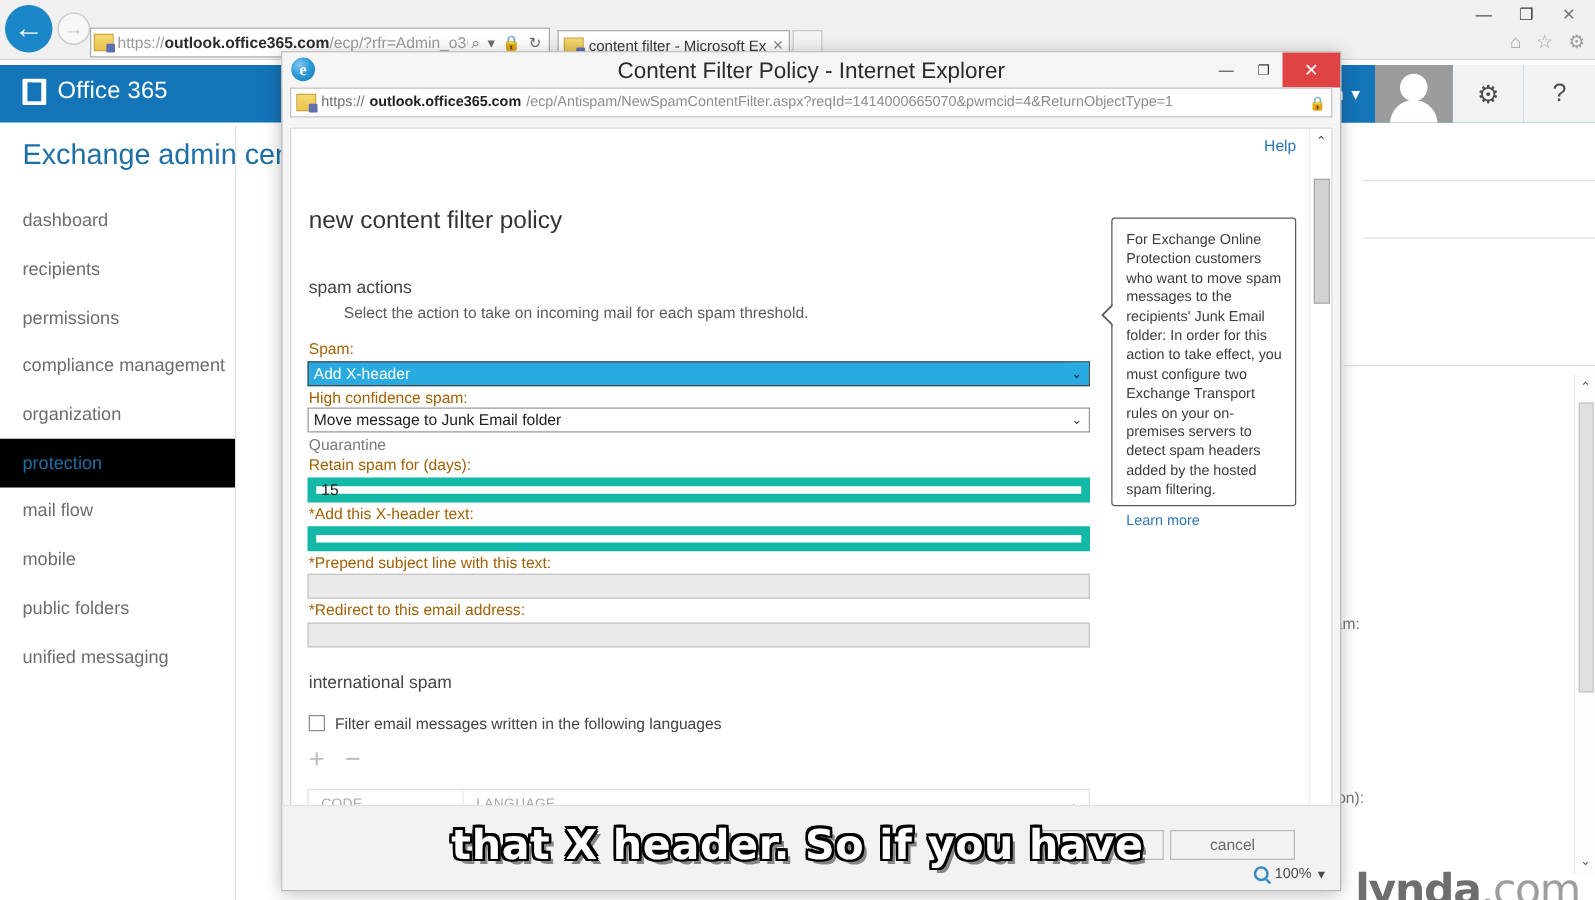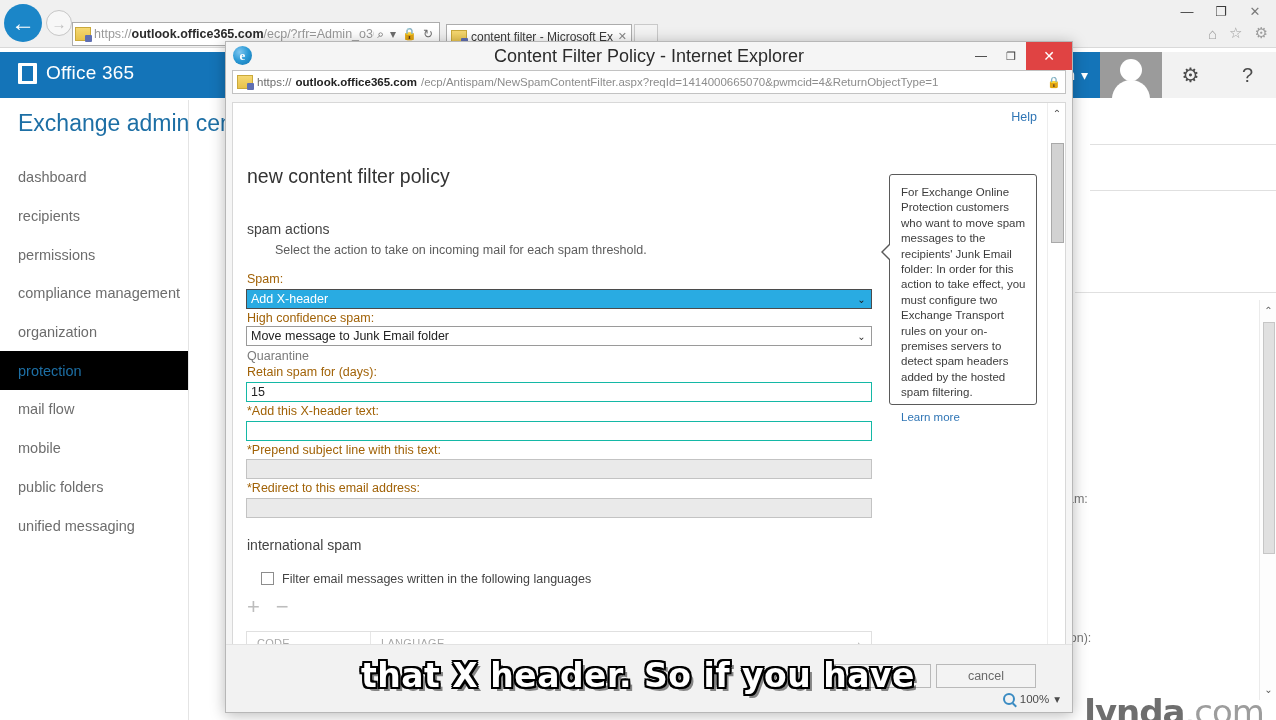--- a/index.html
+++ b/index.html
@@ -220,26 +220,26 @@
     display: flex; align-items: center; justify-content: center;
     font-size: 10px; color: #333;
   }
   .sel.focused {
     background: #29abe2; color: #fff; border: 1px solid #4b4b4b;
   }
   .sel.focused .arrow { background: #29abe2; color: #1b1b1b; }
 
   .txt {
     position: absolute; left: 13px; width: 626px; height: 20px;
-    border: 1px solid #14b8a6; background: #fff;
+    border: 7px solid #14b8a6; background: #fff;
     font-size: 12.5px; color: #222; display: flex; align-items: center; padding-left: 4px;
   }
   .txt.disabled { background: #eaeaea; border: 1px solid #c3c3c3; color: #9a9a9a; }
 
-  .chk-row { position: absolute; left: 14px; display: flex; align-items: flex-start; gap: 8px; margin-left: 14px; }
+  .chk-row { position: absolute; left: 14px; display: flex; align-items: flex-start; gap: 8px; }
   .chk-box { width: 13px; height: 13px; border: 1px solid #8d8d8d; background: #fff; }
   .chk-label { font-size: 12.5px; color: #444; }
 
   .pm-row { position: absolute; left: 14px; display: flex; gap: 16px; color: #bdbdbd; font-size: 22px; line-height: 1; }
 
   .grid {
     position: absolute; left: 13px; width: 626px;
     border: 1px solid #e0e0e0; background: #fff;
   }
   .grid-head { display: flex; height: 26px; border-bottom: 4px solid #8b5cf6; }

